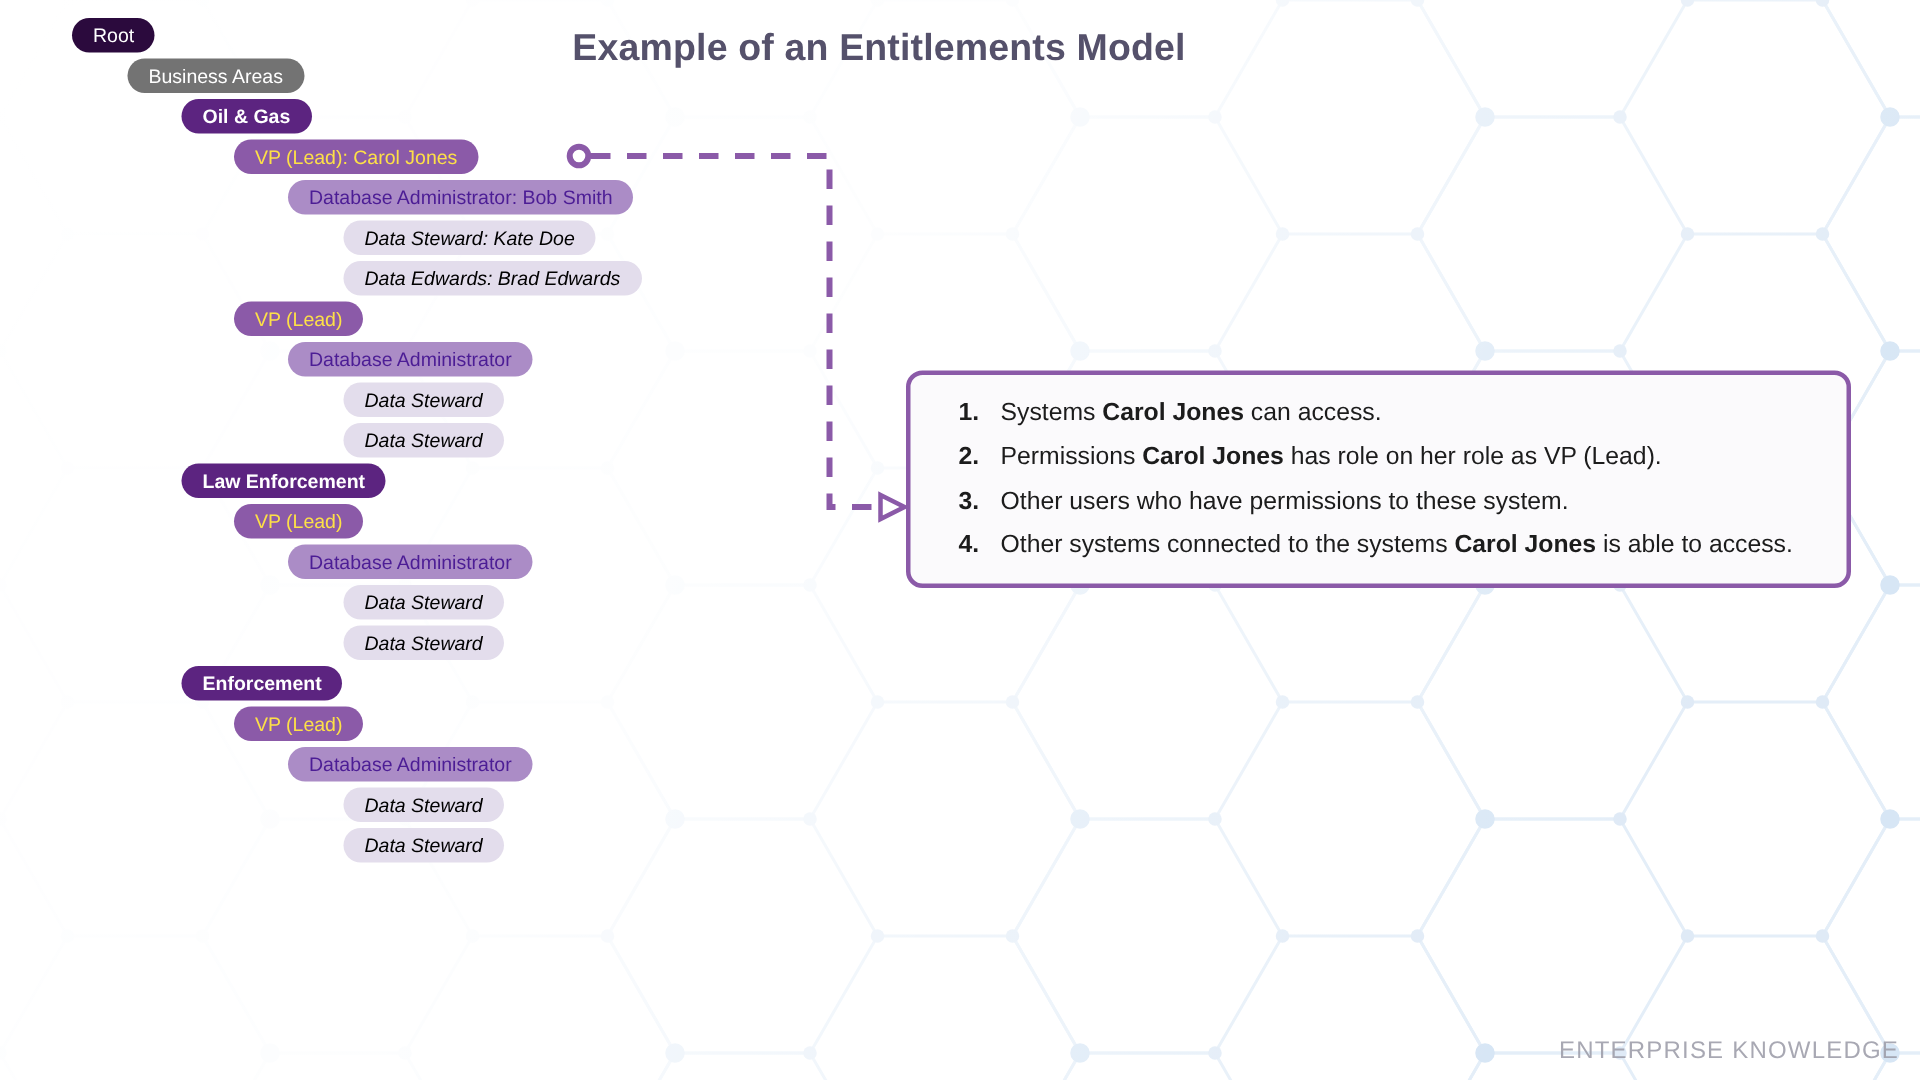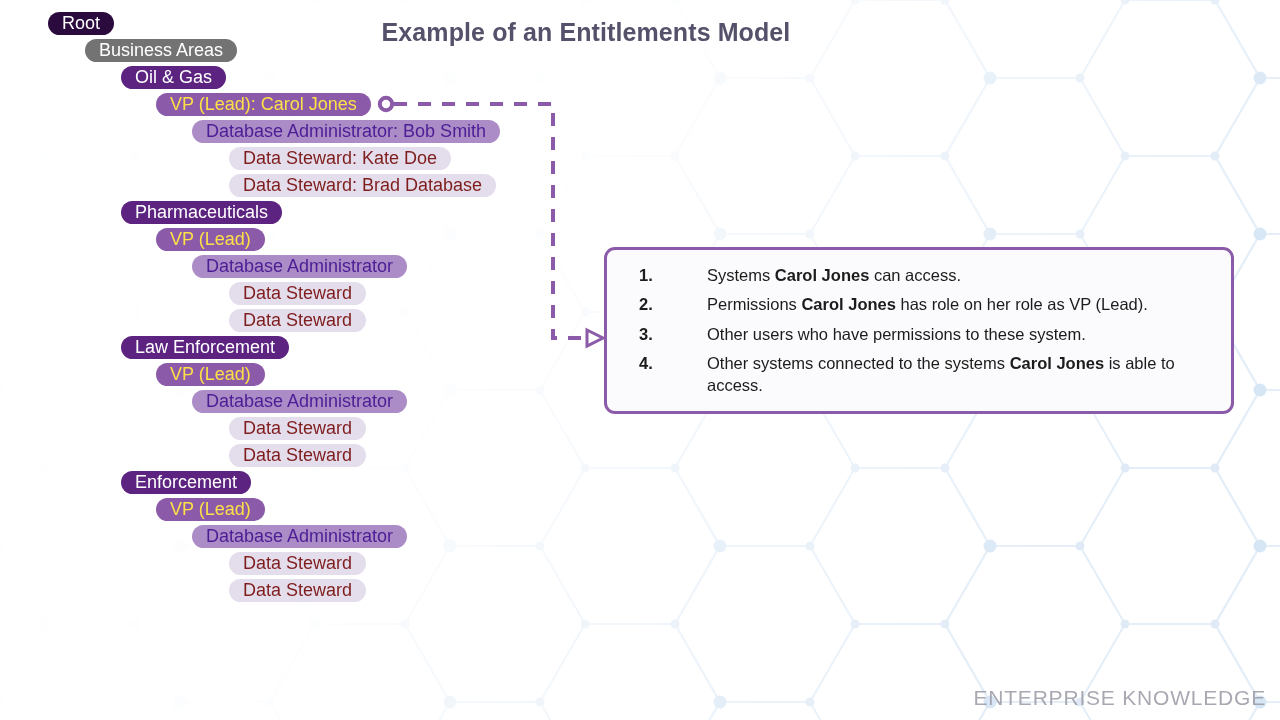--- a/index.html
+++ b/index.html
@@ -47,30 +47,30 @@
     height: 27px;
     display: block;
     position: relative;
   }
   .chip {
     display: inline-block;
     height: 23px;
     line-height: 23px;
     border-radius: 12px;
     padding: 0 14px;
-    font-size: 18px;
+    font-size: 13px;
     white-space: nowrap;
     position: relative;
   }
   .chip.lvl-root     { margin-left: 48px;  background: #2b0a3d; color: #ffffff; }
   .chip.lvl-1        { margin-left: 85px;  background: #737373; color: #ffffff; }
-  .chip.lvl-2        { margin-left: 121px; background: #5c2480; color: #ffffff; }
+  .chip.lvl-2        { margin-left: 121px; background: #5c2480; color: #ffffff; font-weight: bold; }
   .chip.lvl-3        { margin-left: 156px; background: #8b5aa8; color: #fde047; }
   .chip.lvl-4        { margin-left: 192px; background: #ab8cc6; color: #4c1d95; }
-  .chip.lvl-5        { margin-left: 229px; background: #e3ddec; color: #7f1d1d; }
+  .chip.lvl-5        { margin-left: 229px; background: #e3ddec; color: #000000; font-style: italic; }
 
   
   #connector {
     position: absolute;
     left: 370px; top: 88px;
     width: 250px; height: 270px;
     pointer-events: none;
   }
 
   
@@ -91,28 +91,28 @@
     line-height: 1.35;
     color: #1c1c1c;
   }
   .callout-item:last-child { margin-bottom: 0; }
   .callout-num {
     flex: 0 0 40px;
     font-weight: bold;
     font-size: 16.5px;
     padding-left: 12px;
   }
-  .callout-text { flex: 1 1 auto; margin-left: 40px; }
+  .callout-text { flex: 1 1 auto; }
   .callout-text b { font-weight: bold; }
 
   
   #watermark {
     position: absolute;
     right: 14px; bottom: 10px;
-    font-size: 21px;
+    font-size: 16px;
     letter-spacing: 0.8px;
     color: #9a9aa6;
     opacity: 0.85;
   }
 </style>
 </head>
 <body>
 
 <div id="slide">
 
@@ -146,22 +146,21 @@
 
   <div id="page-title">Example of an Entitlements Model</div>
 
   <div id="tree">
       <div class="chip-row"><span class="chip lvl-root">Root</span></div>
       <div class="chip-row"><span class="chip lvl-1">Business Areas</span></div>
       <div class="chip-row"><span class="chip lvl-2">Oil &amp; Gas</span></div>
       <div class="chip-row"><span class="chip lvl-3">VP (Lead): Carol Jones</span></div>
       <div class="chip-row"><span class="chip lvl-4">Database Administrator: Bob Smith</span></div>
       <div class="chip-row"><span class="chip lvl-5">Data Steward: Kate Doe</span></div>
-      <div class="chip-row"><span class="chip lvl-5">Data Steward: Brad Database</span></div>
-      <div class="chip-row"><span class="chip lvl-2">Pharmaceuticals</span></div>
+      <div class="chip-row"><span class="chip lvl-5">Data Edwards: Brad Edwards</span></div>
       <div class="chip-row"><span class="chip lvl-3">VP (Lead)</span></div>
       <div class="chip-row"><span class="chip lvl-4">Database Administrator</span></div>
       <div class="chip-row"><span class="chip lvl-5">Data Steward</span></div>
       <div class="chip-row"><span class="chip lvl-5">Data Steward</span></div>
       <div class="chip-row"><span class="chip lvl-2">Law Enforcement</span></div>
       <div class="chip-row"><span class="chip lvl-3">VP (Lead)</span></div>
       <div class="chip-row"><span class="chip lvl-4">Database Administrator</span></div>
       <div class="chip-row"><span class="chip lvl-5">Data Steward</span></div>
       <div class="chip-row"><span class="chip lvl-5">Data Steward</span></div>
       <div class="chip-row"><span class="chip lvl-2">Enforcement</span></div>

